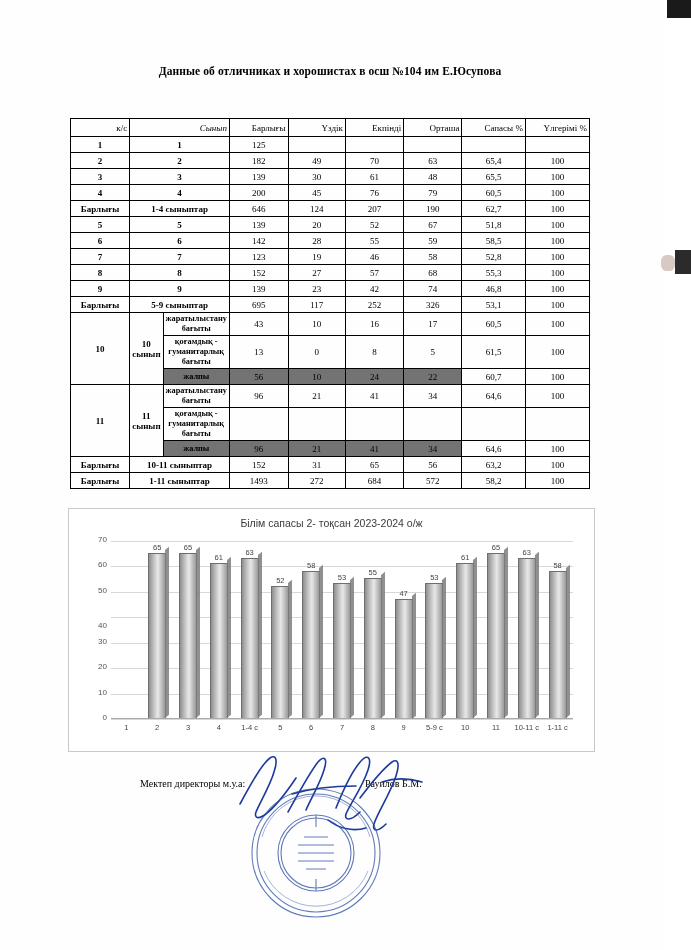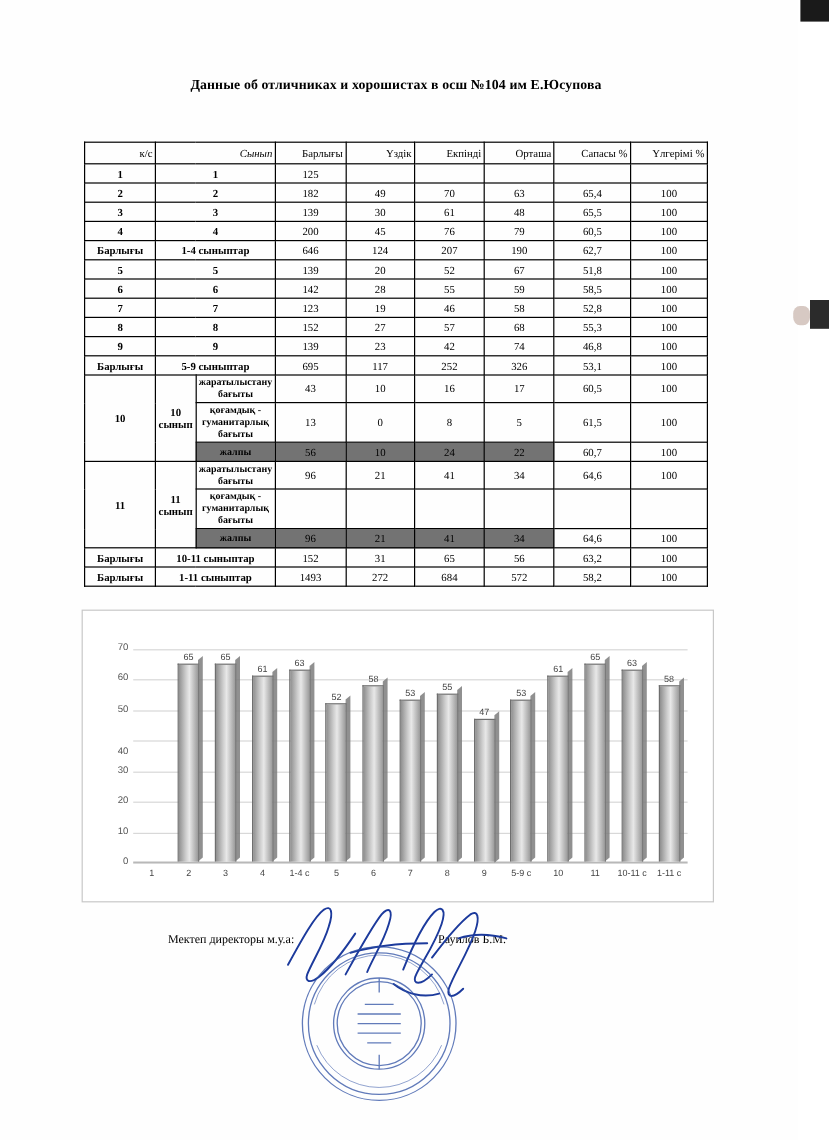--- a/index.html
+++ b/index.html
@@ -474,20 +474,21 @@
         <td class="normal">272</td>
         <td class="normal">684</td>
         <td class="normal">572</td>
         <td class="normal">58,2</td>
         <td class="normal">100</td>
       </tr>
     </tbody>
   </table>
 
   <div class="chart-box">
+    <div class="chart-title">Білім сапасы 2- тоқсан 2023-2024 о/ж</div>
     <div class="plot">
       <div id="gridlines">
           <div class="gridline" style="top: 178px;"></div>
           <div class="ytick" style="top: 178px;">0</div>
           <div class="gridline" style="top: 152.571px;"></div>
           <div class="ytick" style="top: 152.571px;">10</div>
           <div class="gridline" style="top: 127.143px;"></div>
           <div class="ytick" style="top: 127.143px;">20</div>
           <div class="gridline" style="top: 101.714px;"></div>
           <div class="ytick" style="top: 101.714px;">30</div>

